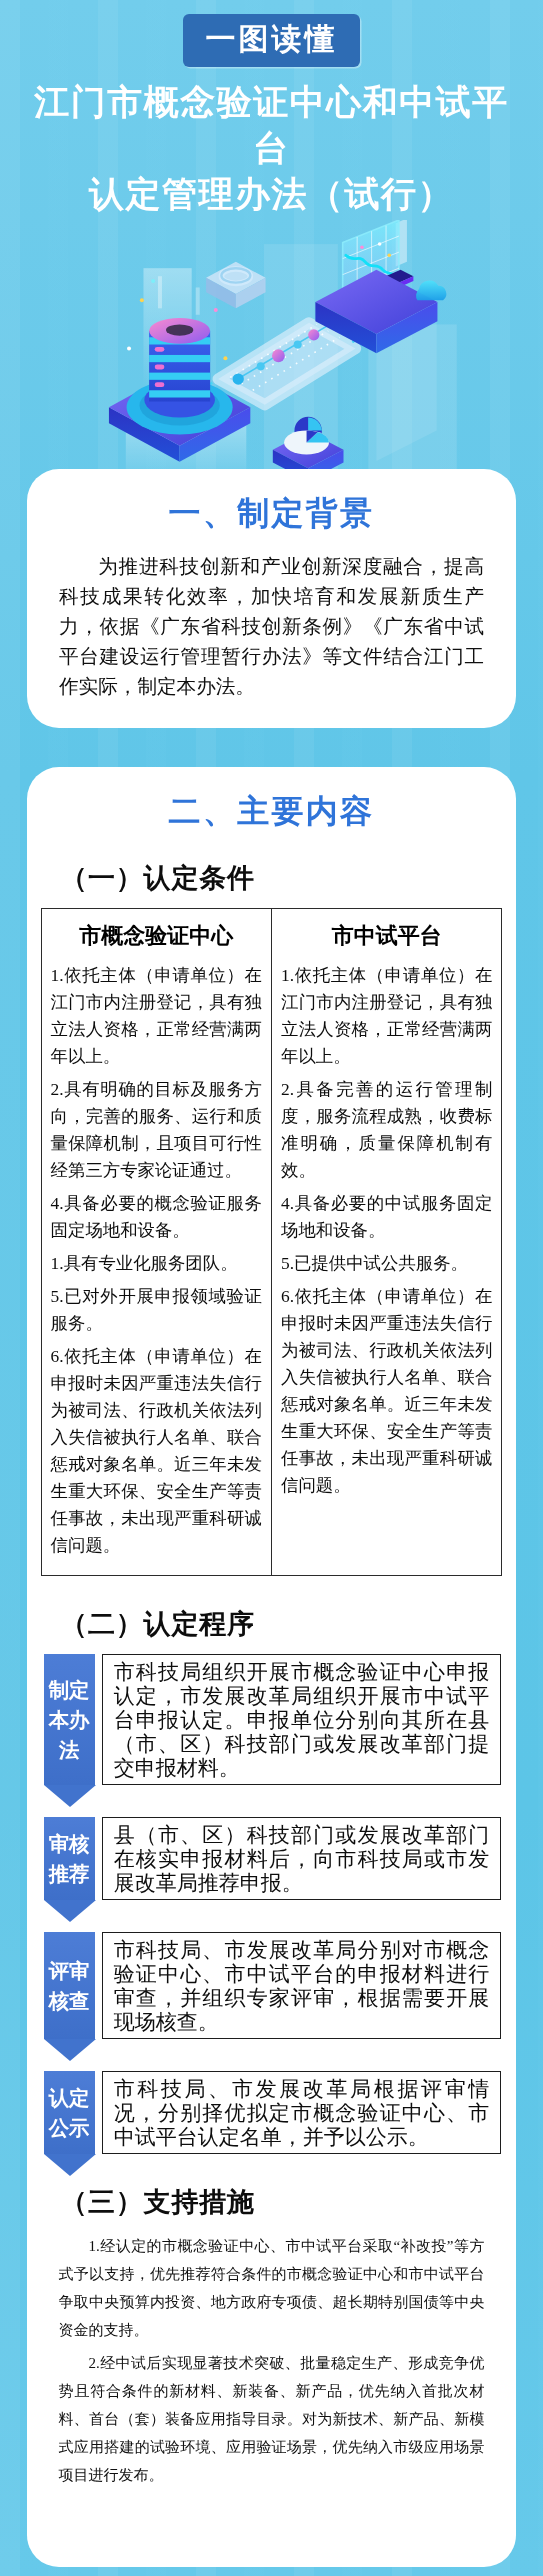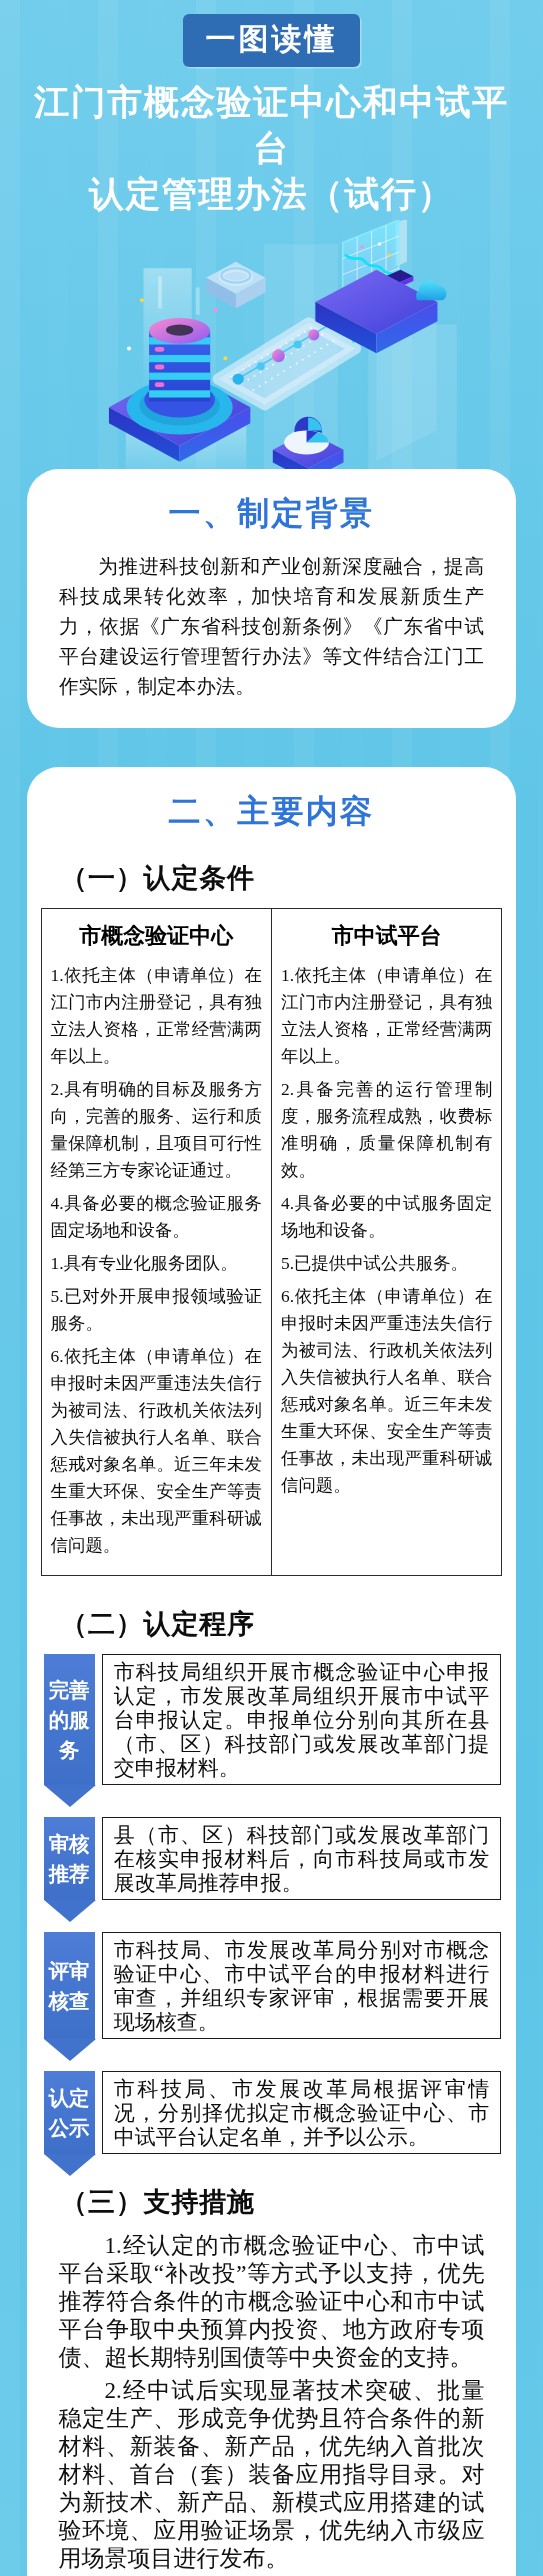--- a/index.html
+++ b/index.html
@@ -165,21 +165,21 @@
     margin:0;
     font-family:"Liberation Serif","DejaVu Serif",serif;
     font-size:21px;
     line-height:24px;
     color:#0d0d0d;
     text-align:justify;
   }
 
   .support-p{
     margin:4.5px 21px 0;
-    font-size:23px;
+    font-size:15px;
     line-height:28px;
   }
 </style>
 </head>
 <body>
 
 <div class="page">
 
   <div class="badge">一图读懂</div>
   <h1 class="main-title">
@@ -354,21 +354,21 @@
         <p>4.具备必要的中试服务固定场地和设备。</p>
         <p>5.已提供中试公共服务。</p>
         <p>6.依托主体（申请单位）在申报时未因严重违法失信行为被司法、行政机关依法列入失信被执行人名单、联合惩戒对象名单。近三年未发生重大环保、安全生产等责任事故，未出现严重科研诚信问题。</p>
       </div>
     </div>
 
     <h3 class="sub-title">（二）认定程序</h3>
     <div class="steps">
       <div class="step">
         <div class="step-label">
-          <span>完善的服务</span>
+          <span>制定本办法</span>
         </div>
         <div class="step-box">
           <p>市科技局组织开展市概念验证中心申报认定，市发展改革局组织开展市中试平台申报认定。申报单位分别向其所在县（市、区）科技部门或发展改革部门提交申报材料。</p>
         </div>
       </div>
       <div class="step">
         <div class="step-label">
           <span>审核推荐</span>
         </div>
         <div class="step-box">

